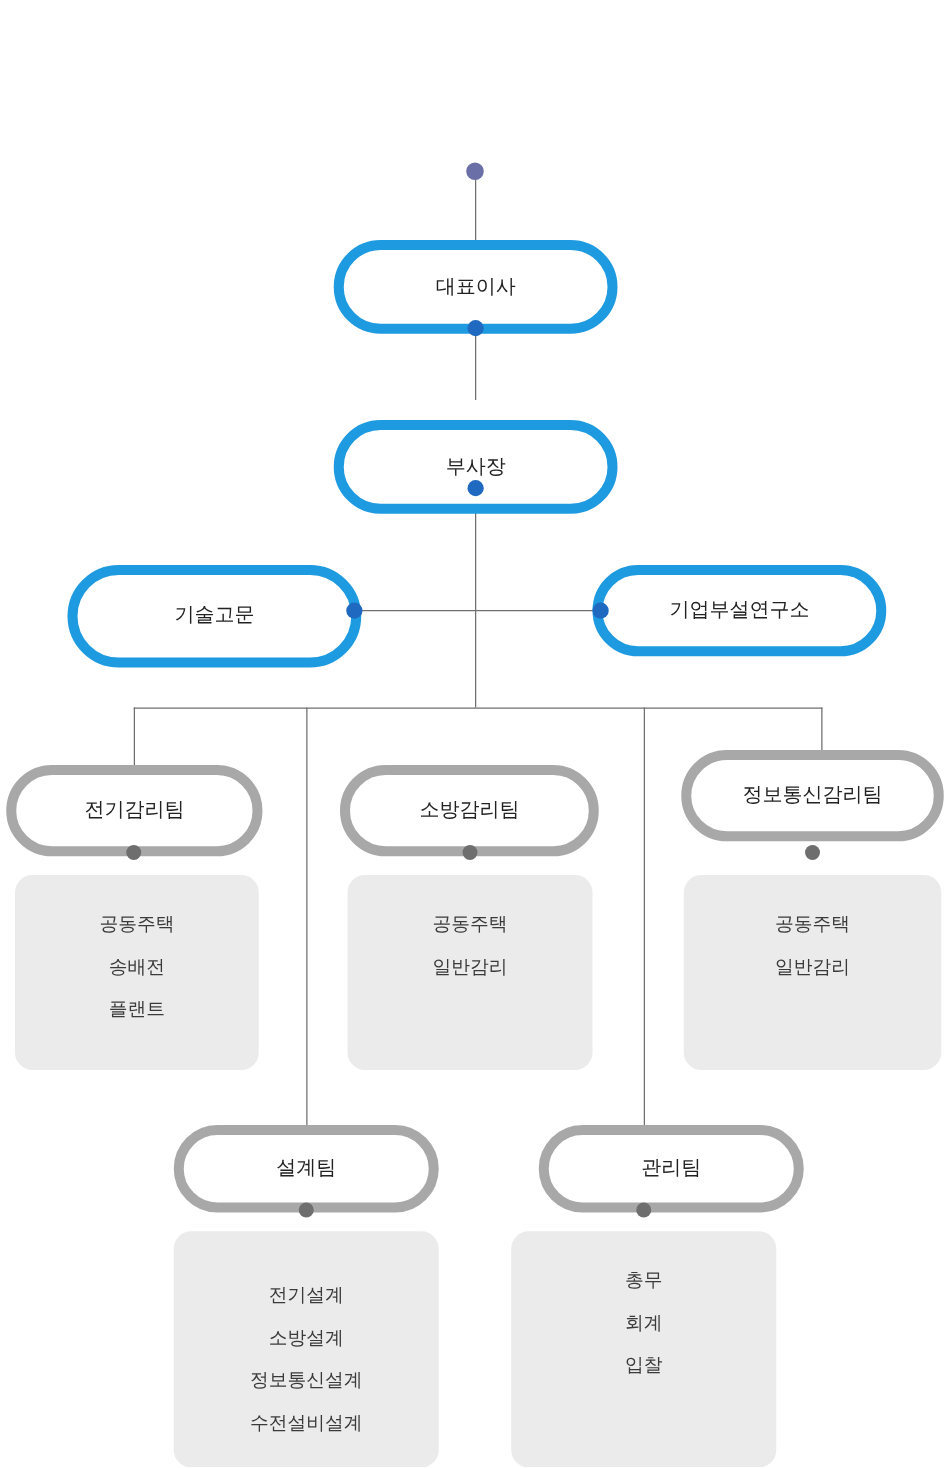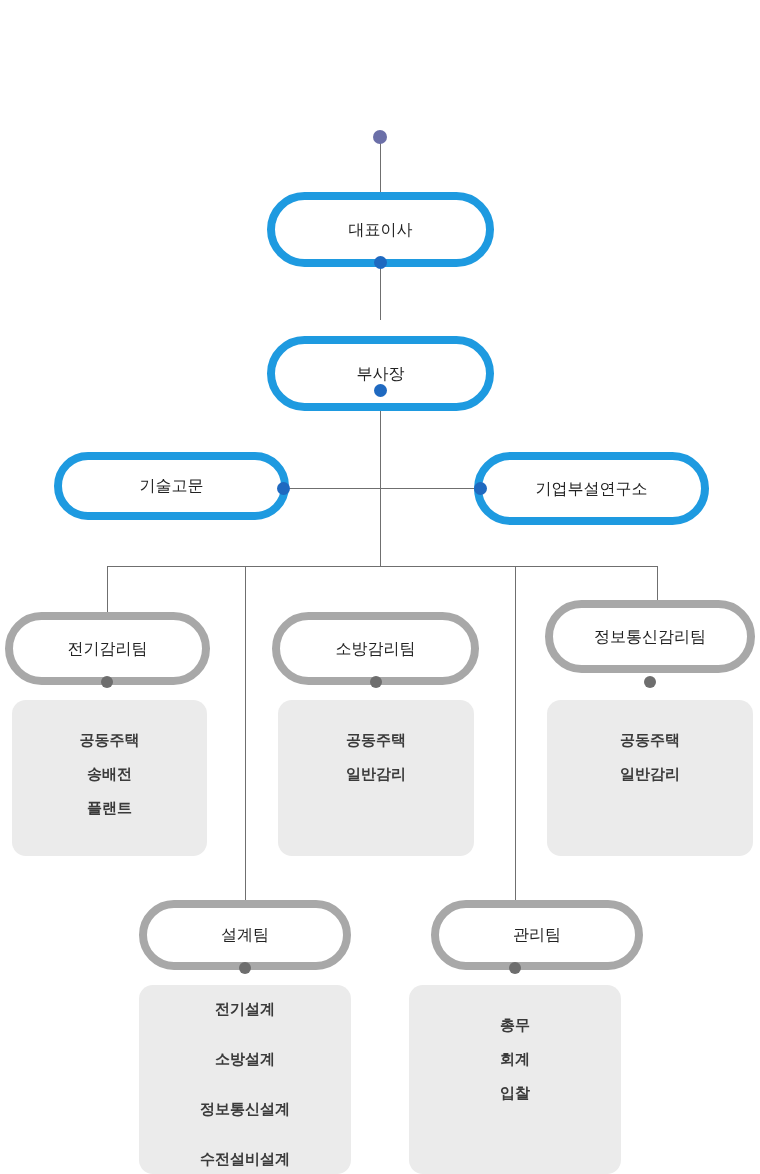--- a/index.html
+++ b/index.html
@@ -93,21 +93,20 @@
     position: absolute;
     box-sizing: border-box;
     background: #ebebeb;
     border-radius: 14px;
     display: flex;
     flex-direction: column;
     align-items: center;
     color: #3a3a3a;
     font-size: 15px;
     line-height: 1.0;
-    font-weight: bold;
   }
   .panel-line {
     display: block;
     white-space: nowrap;
   }
 </style>
 </head>
 <body>
 
 <div class="org-chart">
@@ -138,21 +137,21 @@
   <div class="node node-pill pill-blue" style="left:267px; top:192px; width:227px; height:75px;">
     <span>대표이사</span>
   </div>
   <div class="dot dot-blue" style="left:374px; top:256px; width:13px; height:13px;"></div>
 
   <div class="node node-pill pill-blue" style="left:267px; top:320px; width:227px; height:75px;margin-top:16px;">
     <span>부사장</span>
   </div>
   <div class="dot dot-blue" style="left:374px; top:384px; width:13px; height:13px;"></div>
 
-  <div class="node node-pill pill-blue" style="left:54px; top:452px; width:235px; height:68px;">
+  <div class="node node-pill pill-blue" style="left:54px; top:452px; width:235px; height:82px;">
     <span>기술고문</span>
   </div>
   <div class="dot dot-blue" style="left:277px; top:482px; width:13px; height:13px;"></div>
 
   <div class="node node-pill pill-blue" style="left:474px; top:452px; width:235px; height:73px;align-items:center;">
     <span>기업부설연구소</span>
   </div>
   <div class="dot dot-blue" style="left:474px; top:482px; width:13px; height:13px;"></div>
 
   <div class="node node-pill pill-gray" style="left:5px; top:612px; width:205px; height:73px;">
@@ -180,21 +179,21 @@
   <div class="dot dot-gray" style="left:644px; top:676px; width:12px; height:12px;"></div>
   <div class="panel" style="left:547px; top:700px; width:206px; height:156px; padding-top:32px; gap:19px;">
     <span class="panel-line">공동주택</span>
     <span class="panel-line">일반감리</span>
   </div>
 
   <div class="node node-pill pill-gray" style="left:139px; top:900px; width:212px; height:70px;">
     <span>설계팀</span>
   </div>
   <div class="dot dot-gray" style="left:239px; top:962px; width:12px; height:12px;"></div>
-  <div class="panel" style="left:139px; top:985px; width:212px; height:189px; padding-top:16px; gap:35px;">
+  <div class="panel" style="left:139px; top:985px; width:212px; height:189px; padding-top:44px; gap:19px;">
     <span class="panel-line">전기설계</span>
     <span class="panel-line">소방설계</span>
     <span class="panel-line">정보통신설계</span>
     <span class="panel-line">수전설비설계</span>
   </div>
 
   <div class="node node-pill pill-gray" style="left:431px; top:900px; width:212px; height:70px;">
     <span>관리팀</span>
   </div>
   <div class="dot dot-gray" style="left:509px; top:962px; width:12px; height:12px;"></div>

